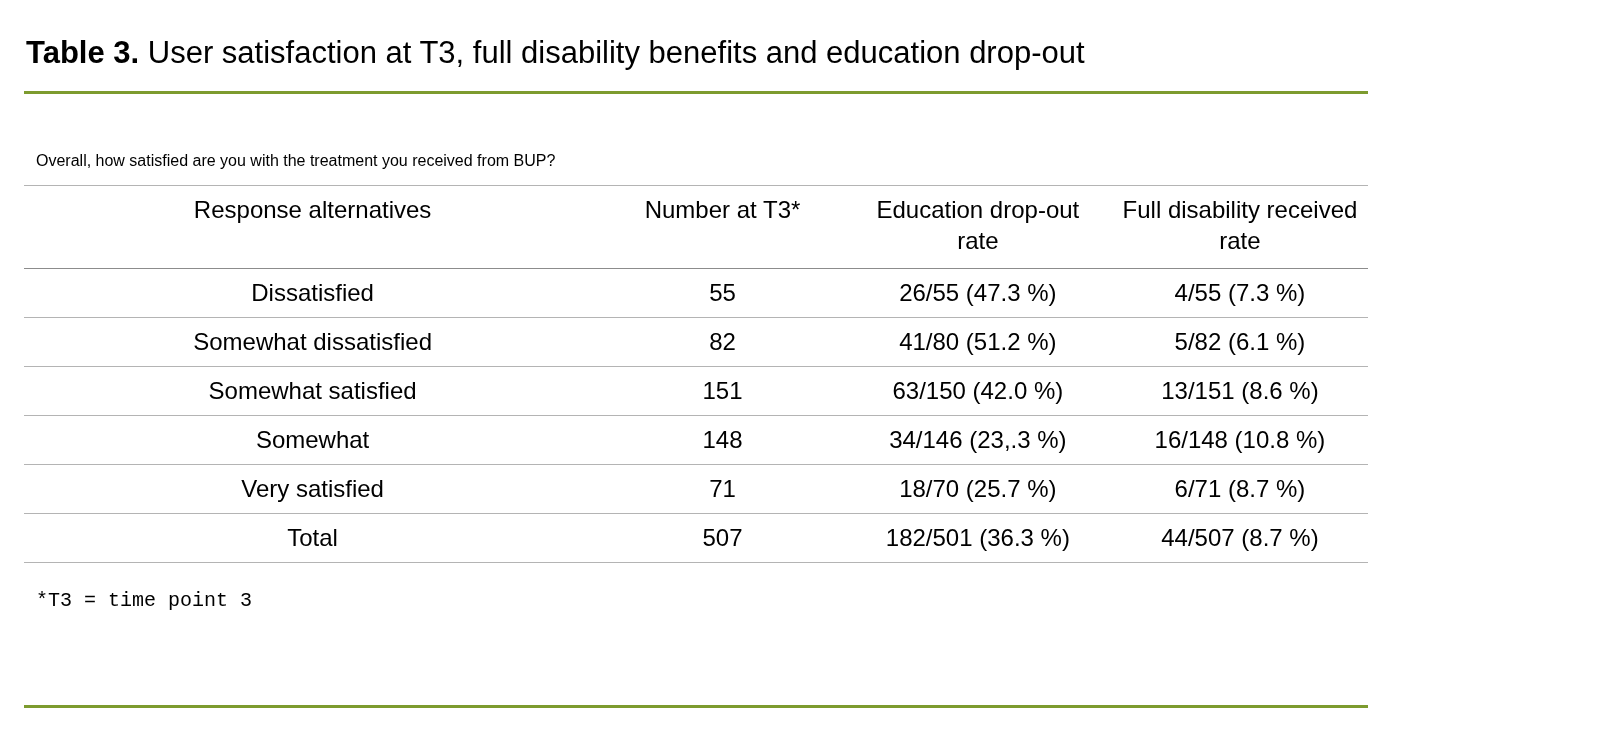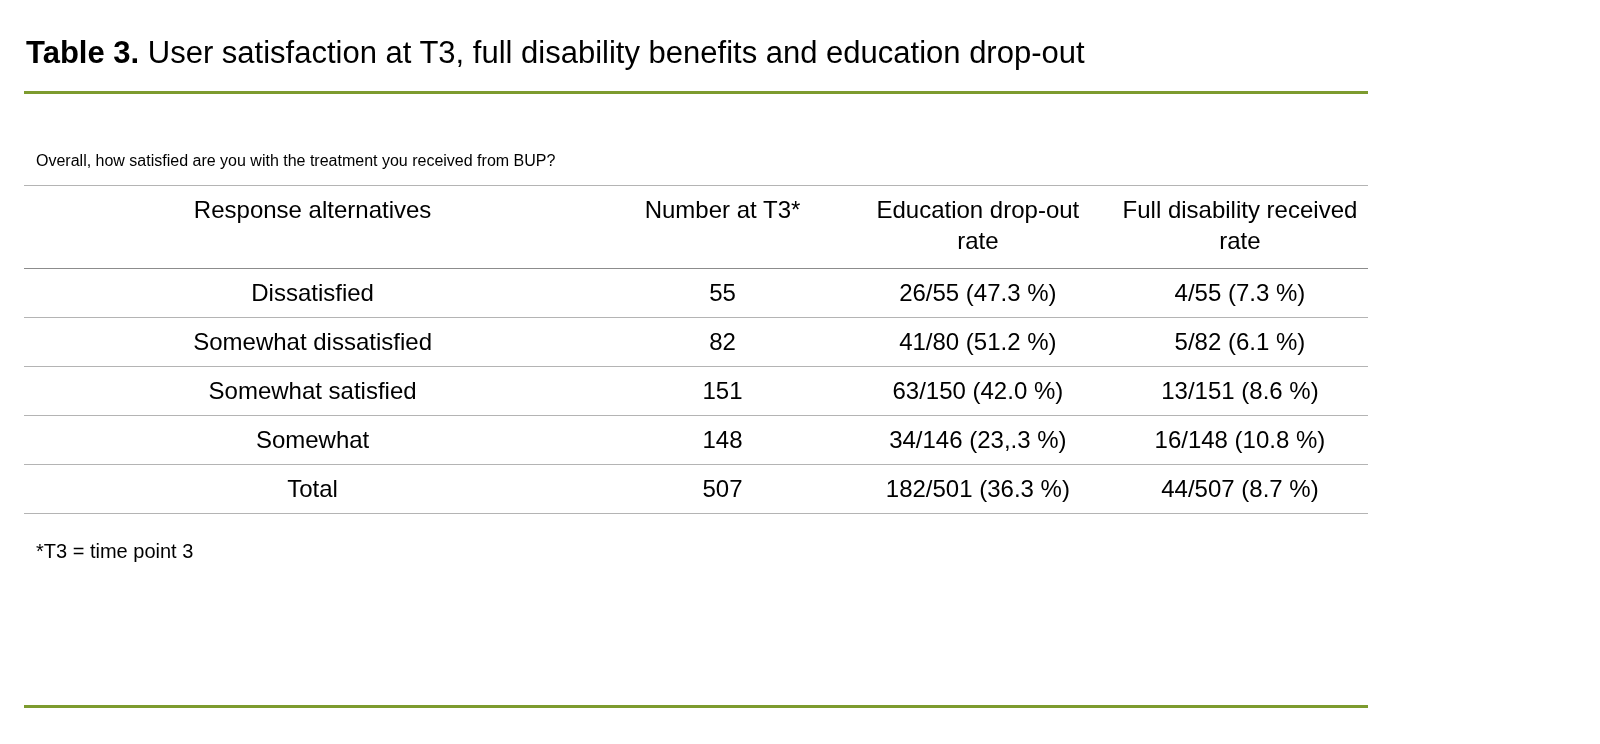--- a/index.html
+++ b/index.html
@@ -80,20 +80,21 @@
   .table-bottom-rule {
     height: 1px;
     background: #b4b4b4;
     margin-top: 0;
   }
   .footnote {
     font-size: 20px;
     margin-top: 26px;
     padding-left: 12px;
     color: #000000;
+    font-family: Liberation Mono, monospace;
   }
   .bottom-rule {
     height: 3px;
     background: #7d9b2f;
     position: absolute;
     left: 24px;
     right: 24px;
     bottom: 36px;
   }
 </style>
@@ -144,20 +145,26 @@
         <td>63/150 (42.0 %)</td>
         <td>13/151 (8.6 %)</td>
       </tr>
       <tr>
         <td>Somewhat</td>
         <td>148</td>
         <td>34/146 (23,.3 %)</td>
         <td>16/148 (10.8 %)</td>
       </tr>
       <tr>
+        <td>Very satisfied</td>
+        <td>71</td>
+        <td>18/70 (25.7 %)</td>
+        <td>6/71 (8.7 %)</td>
+      </tr>
+      <tr>
         <td>Total</td>
         <td>507</td>
         <td>182/501 (36.3 %)</td>
         <td>44/507 (8.7 %)</td>
       </tr>
     </tbody>
   </table>
 
   <div class="table-bottom-rule"></div>
 

